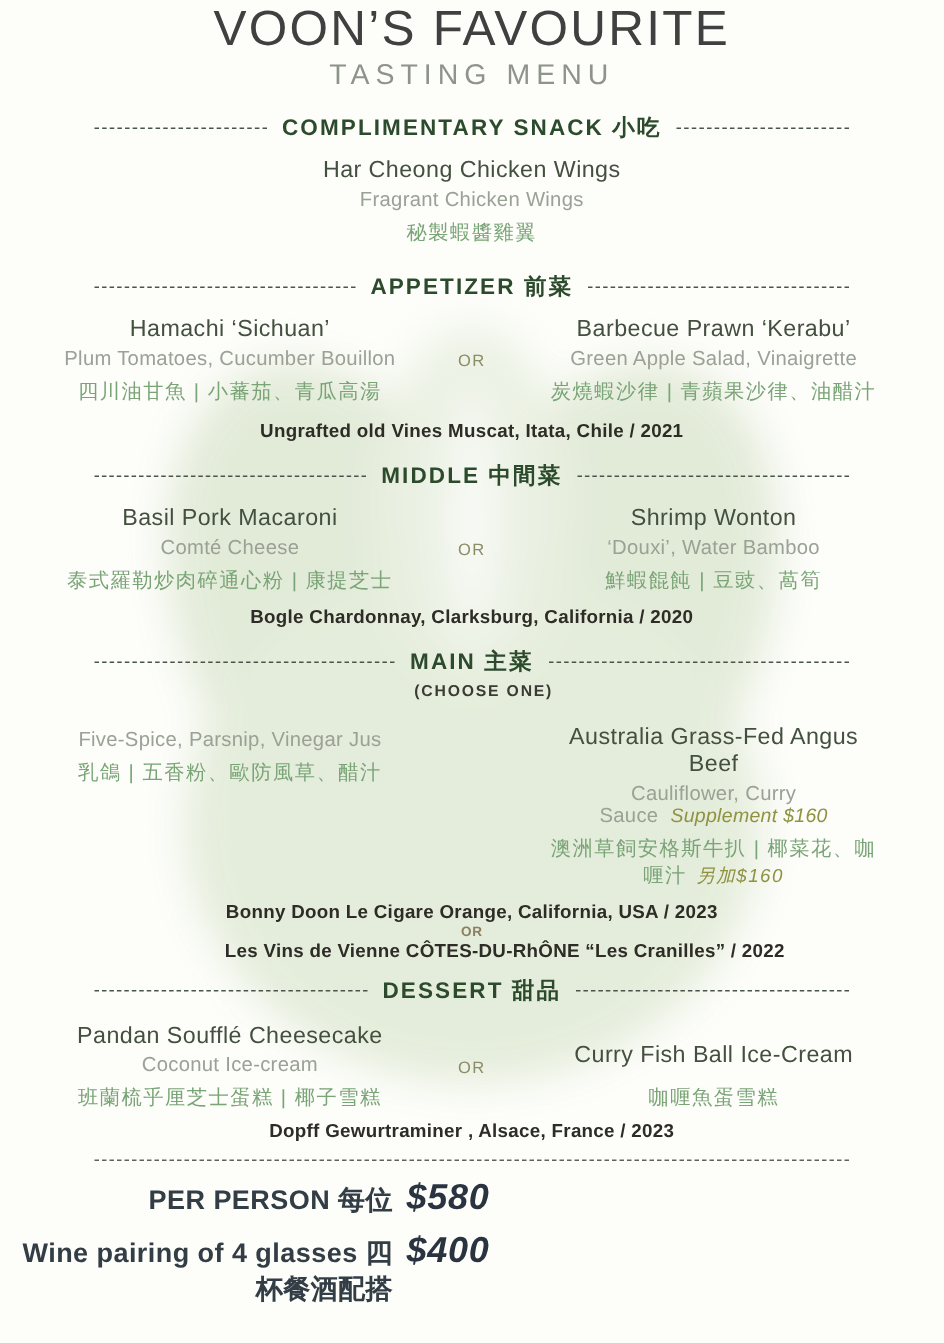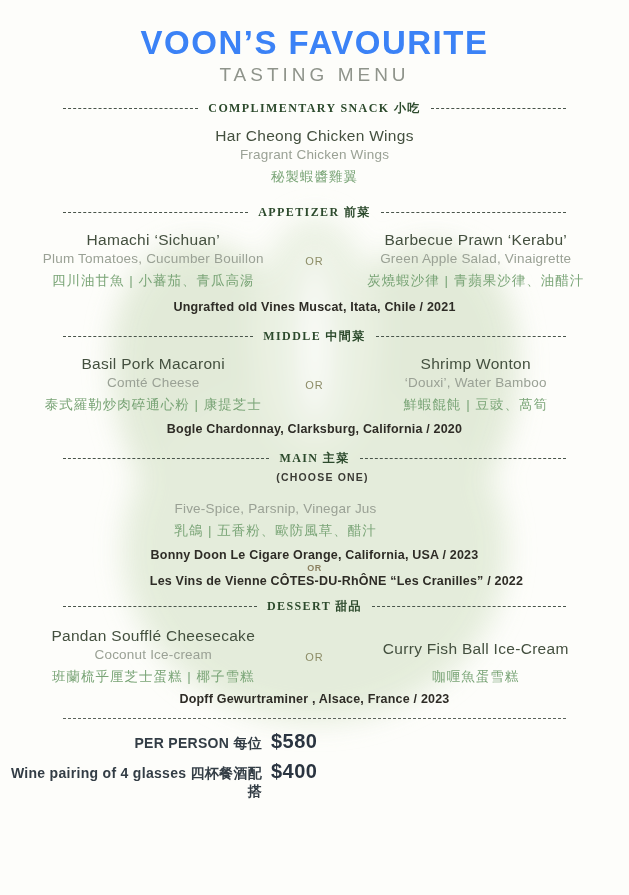--- a/index.html
+++ b/index.html
@@ -5,34 +5,34 @@
   html,body{margin:0;padding:0;}
   body{
     width:629px;height:895px;position:relative;overflow:hidden;
     background:#fdfdfa;
     font-family:"Liberation Sans","DejaVu Sans",sans-serif;
   }
   .watermark{position:absolute;left:0;top:0;z-index:0;pointer-events:none;}
   .menu{position:relative;z-index:1;}
 
   .page-title{
-    padding-top:24px;text-align:center;
-    font-size:33px;font-weight:700;letter-spacing:1.5px;color:#3b82f6;
+    text-align:center;
+    font-size:33px;font-weight:400;letter-spacing:1.5px;color:#404040;
   }
   .page-subtitle{
     margin-top:2px;text-align:center;
     font-size:19px;letter-spacing:4px;color:#8f948b;
   }
 
   .section-header{
     display:flex;align-items:center;gap:10px;margin:14px 63px 0;
   }
   .section-header .rule{flex:1;border-top:1.6px dashed #49544a;height:0;}
   .section-title{
-    font-size:12px;font-weight:700;letter-spacing:1.4px;color:#2c4a2c;white-space:nowrap;font-family:Liberation Serif, serif;
+    font-size:15px;font-weight:700;letter-spacing:1.4px;color:#2c4a2c;white-space:nowrap;
   }
   .choose-note{
     margin-top:4px;text-align:center;
     font-size:10.5px;letter-spacing:1.2px;color:#3b3b35;font-weight:600;padding-left:16px;
   }
 
   .single-dish{margin-top:10px;text-align:center;}
   .dish-name{font-size:15.5px;color:#44503f;letter-spacing:.3px;}
   .dish-desc{font-size:13.5px;color:#9aa195;margin-top:2px;letter-spacing:.2px;}
   .dish-zh{font-size:13.5px;color:#79a476;margin-top:6px;letter-spacing:1px;}
@@ -56,22 +56,22 @@
     font-size:9px;letter-spacing:.5px;color:#8a7f5f;font-weight:700;
   }
   .wine.tight{margin-top:8px;}
   .wine.second{margin-top:1px;padding-left:44px;}
 
   .price-divider{margin:12px 63px 0;border-top:1.6px dashed #5c635c;height:0;}
   .price-row{
     display:grid;grid-template-columns:262px 1fr;column-gap:9px;
     align-items:baseline;margin-top:11px;
   }
-  .price-label{text-align:right;font-size:14px;color:#333d45;letter-spacing:.3px;font-weight:600;}
-  .price-value{font-size:20px;font-weight:700;color:#2a3440;letter-spacing:.5px;}
+  .price-label{text-align:right;font-size:18px;color:#333d45;letter-spacing:.3px;font-weight:600;}
+  .price-value{font-size:24px;font-weight:700;color:#2a3440;letter-spacing:.5px;font-style:italic;}
 </style>
 </head>
 <body>
 
 <svg class="watermark" width="629" height="895" viewBox="0 0 629 895">
   <defs>
       <filter id="wmblur" x="-30%" y="-30%" width="160%" height="160%">
         <feGaussianBlur stdDeviation="14"></feGaussianBlur>
       </filter>
     </defs>
@@ -145,20 +145,25 @@
     <span class="section-title">MAIN 主菜</span>
     <span class="rule"></span>
   </div>
   <div class="choose-note">(CHOOSE ONE)</div>
   <div class="course-row" style="margin-top:16px">
     <div class="col">
       <div class="dish-desc">Five-Spice, Parsnip, Vinegar Jus</div>
       <div class="dish-zh">乳鴿 | 五香粉、歐防風草、醋汁</div>
     </div>
     <div class="or-cell"></div>
+    <div class="col">
+      <div class="dish-name">Australia Grass-Fed Angus Beef</div>
+      <div class="dish-desc"><span>Cauliflower, Curry Sauce</span><span class="supplement">Supplement $160</span></div>
+      <div class="dish-zh"><span>澳洲草飼安格斯牛扒 | 椰菜花、咖喱汁</span><span class="supplement-zh">另加$160</span></div>
+    </div>
   </div>
   <div class="wine tight">Bonny Doon Le Cigare Orange, California, USA / 2023</div>
   <div class="wine-or">OR</div>
   <div class="wine second">Les Vins de Vienne CÔTES-DU-RhÔNE “Les Cranilles” / 2022</div>
 
   <div class="section-header" style="margin-top:10px">
     <span class="rule"></span>
     <span class="section-title">DESSERT 甜品</span>
     <span class="rule"></span>
   </div>

